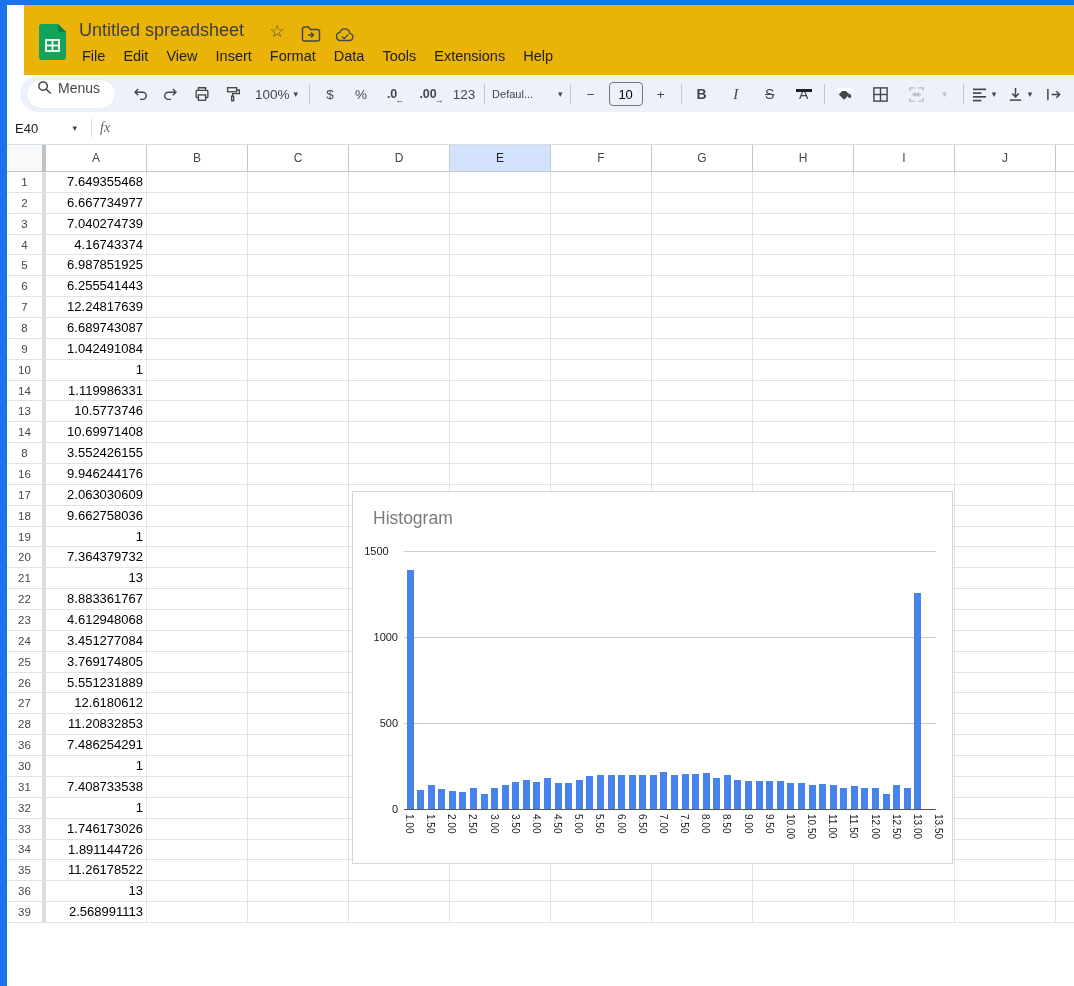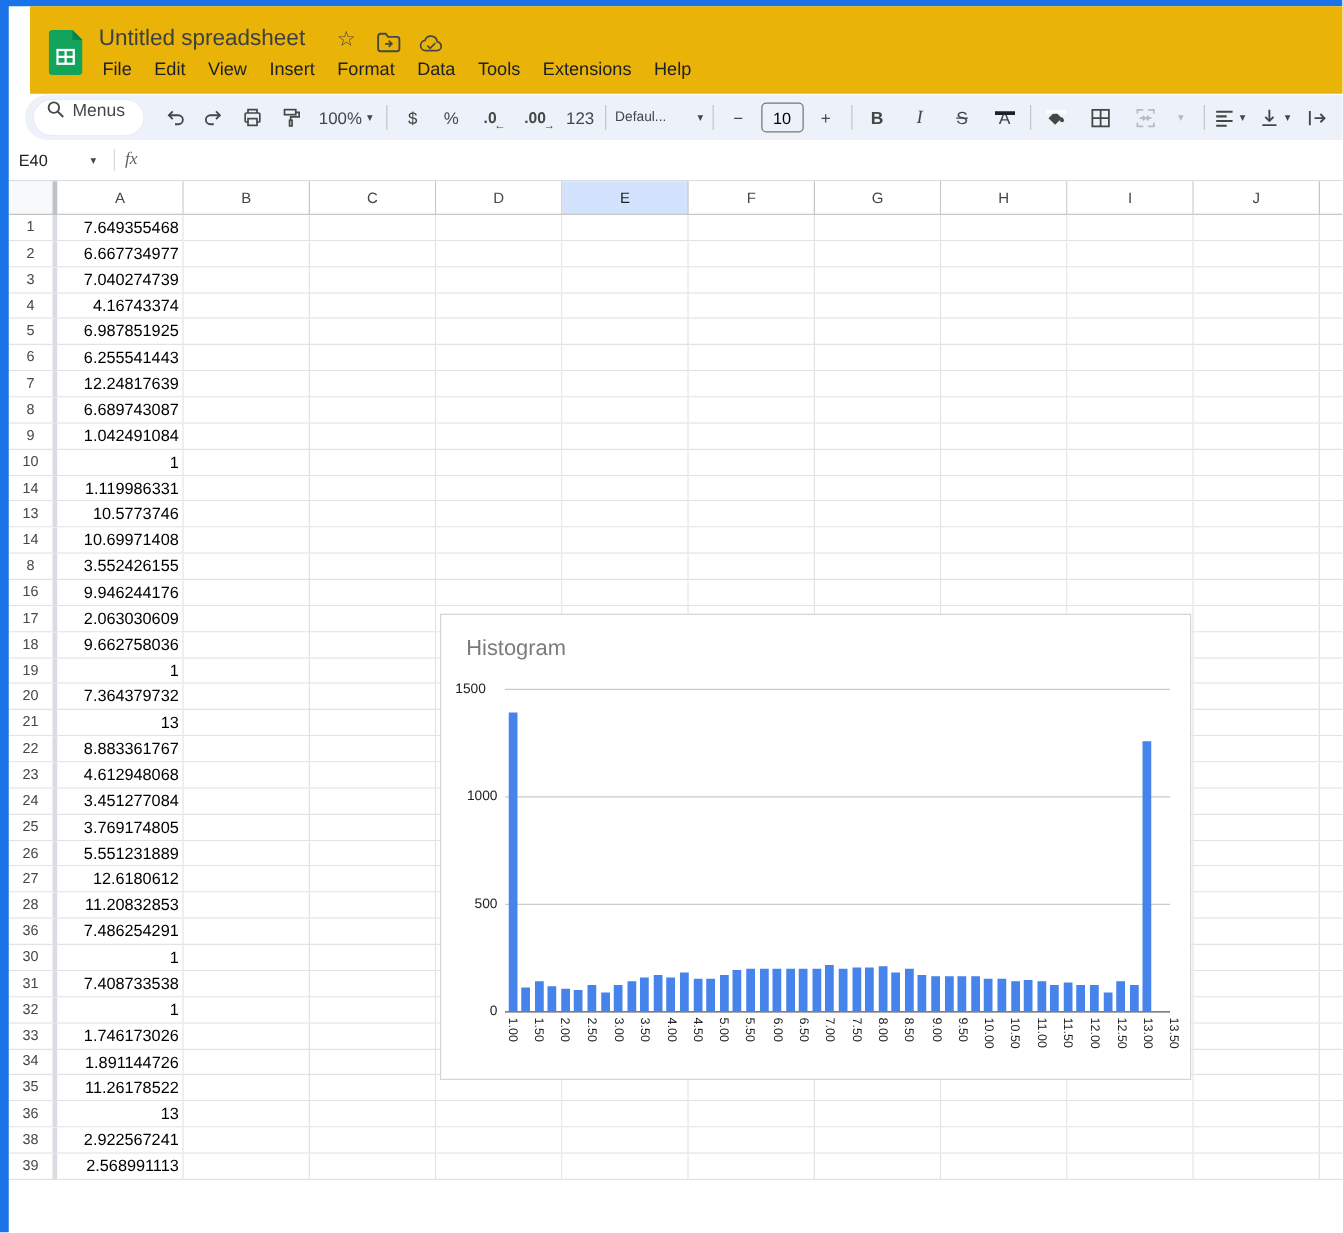--- a/index.html
+++ b/index.html
@@ -750,34 +750,20 @@
         <div class="cell"></div>
         <div class="cell"></div>
         <div class="cell"></div>
         <div class="cell"></div>
         <div class="cell"></div>
         <div class="cell partial"></div>
       </div>
       <div class="grid-row">
         <div class="row-num">36</div>
         <div class="cell">13</div>
-        <div class="cell"></div>
-        <div class="cell"></div>
-        <div class="cell"></div>
-        <div class="cell"></div>
-        <div class="cell"></div>
-        <div class="cell"></div>
-        <div class="cell"></div>
-        <div class="cell"></div>
-        <div class="cell"></div>
-        <div class="cell partial"></div>
-      </div>
-      <div class="grid-row">
-        <div class="row-num">38</div>
-        <div class="cell">2.922567241</div>
         <div class="cell"></div>
         <div class="cell"></div>
         <div class="cell"></div>
         <div class="cell"></div>
         <div class="cell"></div>
         <div class="cell"></div>
         <div class="cell"></div>
         <div class="cell"></div>
         <div class="cell"></div>
         <div class="cell partial"></div>

